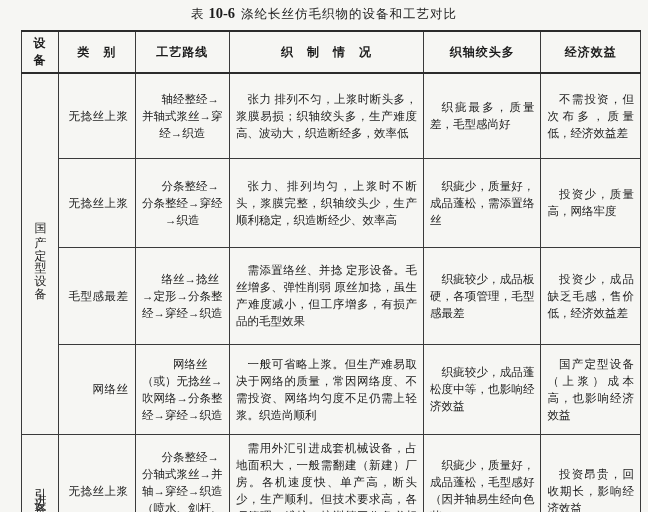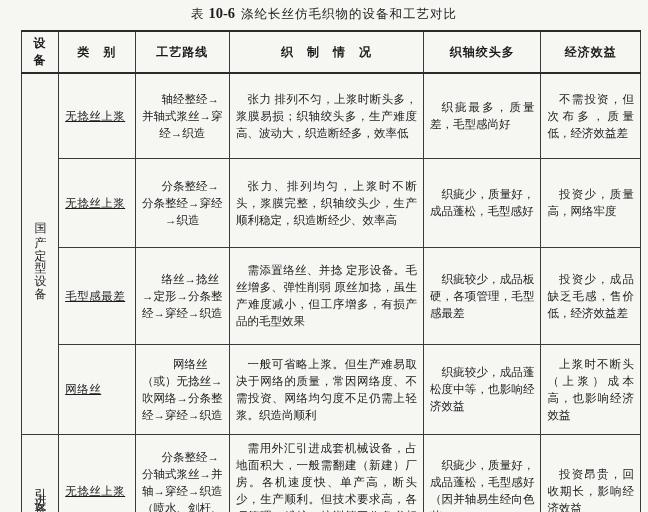--- a/index.html
+++ b/index.html
@@ -44,21 +44,21 @@
   .col-economy{width:99px;}
   td.device{text-align:center;padding:0;}
   .vt{
     display:inline-block;
     writing-mode:vertical-lr;
     text-orientation:upright;
     font-size:12px;
   }
   .vt6{letter-spacing:13px;}
   .vt4{letter-spacing:5px;}
-  td.cat{text-align:left;letter-spacing:0.5px;text-decoration:underline;}
+  td.cat{text-align:right;letter-spacing:0.5px;}
   td.para{
     text-align:justify;
     text-indent:1em;
     vertical-align:middle;
   }
   td.proc{text-indent:1.4em;text-align:center;padding:3px 7px;}
   tr.r0 td{height:78px;}
   tr.r1 td{height:82px;}
   tr.r2 td{height:90px;}
   tr.r3 td{height:83px;}
@@ -100,36 +100,36 @@
         <td class="cat">无捻丝上浆</td>
         <td class="para proc">轴经整经→并轴式浆丝→穿经→织造</td>
         <td class="para">张力 排列不匀，上浆时断头多，浆膜易损；织轴绞头多，生产难度高、波动大，织造断经多，效率低</td>
         <td class="para">织疵最多，质量差，毛型感尚好</td>
         <td class="para">不需投资，但次布多，质量低，经济效益差</td>
       </tr>
       <tr class="r1">
         <td class="cat">无捻丝上浆</td>
         <td class="para proc">分条整经→分条整经→穿经→织造</td>
         <td class="para">张力、排列均匀，上浆时不断头，浆膜完整，织轴绞头少，生产顺利稳定，织造断经少、效率高</td>
-        <td class="para">织疵少，质量好，成品蓬松，毛型感好</td>
+        <td class="para">织疵少，质量好，成品蓬松，需添置络丝</td>
         <td class="para">投资少，质量高，网络牢度</td>
       </tr>
       <tr class="r2">
         <td class="cat">毛型感最差</td>
         <td class="para proc">络丝→捻丝→定形→分条整经→穿经→织造</td>
         <td class="para">需添置络丝、并捻 定形设备。毛丝增多、弹性削弱 原丝加捻，虽生产难度减小，但工序增多，有损产品的毛型效果</td>
         <td class="para">织疵较少，成品板硬，各项管理，毛型感最差</td>
         <td class="para">投资少，成品缺乏毛感，售价低，经济效益差</td>
       </tr>
       <tr class="r3">
         <td class="cat">网络丝</td>
         <td class="para proc">网络丝（或）无捻丝→吹网络→分条整经→穿经→织造</td>
         <td class="para">一般可省略上浆。但生产难易取决于网络的质量，常因网络度、不需投资、网络均匀度不足仍需上轻浆。织造尚顺利</td>
         <td class="para">织疵较少，成品蓬松度中等，也影响经济效益</td>
-        <td class="para">上浆时不断头（上浆）成本高，也影响经济效益</td>
+        <td class="para">国产定型设备（上浆）成本高，也影响经济效益</td>
       </tr>
       <tr class="r4 last">
         <td class="device">
           <span class="vt vt4">引进设备</span>
         </td>
         <td class="cat">无捻丝上浆</td>
         <td class="para proc">分条整经→分轴式浆丝→并轴→穿经→织造（喷水、剑杆、喷气织机）</td>
         <td class="para">需用外汇引进成套机械设备，占地面积大，一般需翻建（新建）厂房。各机速度快、单产高，断头少，生产顺利。但技术要求高，各项管理、维护、培训等工作务必相应跟上</td>
         <td class="para">织疵少，质量好，成品蓬松，毛型感好（因并轴易生经向色花）</td>
         <td class="para">投资昂贵，回收期长，影响经济效益</td>

